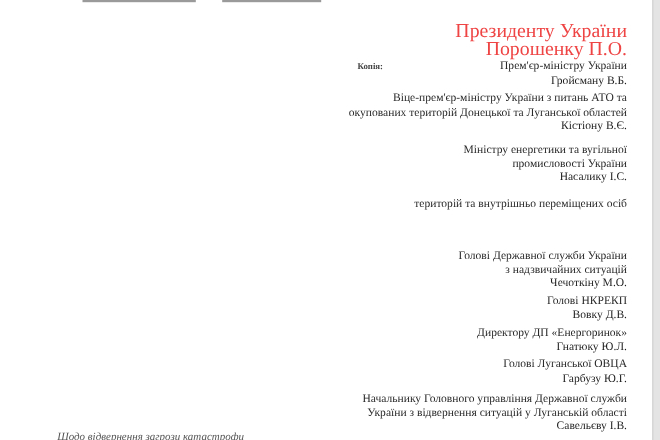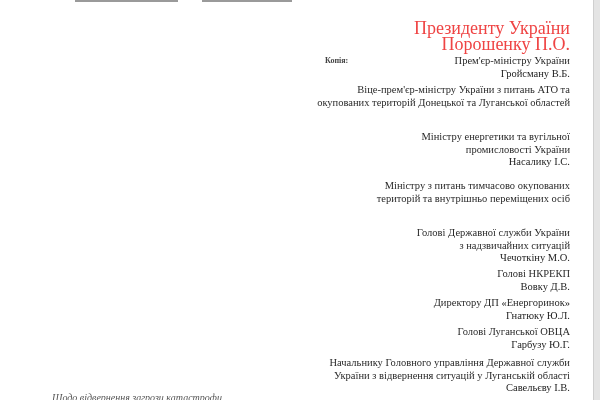--- a/index.html
+++ b/index.html
@@ -30,30 +30,30 @@
   <div class="copy-label">Копія:</div>
 
   <div class="block" style="top:55px;">
     <div>Прем'єр-міністру України</div>
     <div class="name">Гройсману В.Б.</div>
   </div>
 
   <div class="block" style="top:84px;margin-left:46px;">
     <div>Віце-прем'єр-міністру України з питань АТО та</div>
     <div>окупованих територій Донецької та Луганської областей</div>
+    <div class="name">Кістіону В.Є.</div>
   </div>
 
   <div class="block" style="top:131px;">
     <div>Міністру енергетики та вугільної</div>
     <div>промисловості України</div>
     <div class="name">Насалику І.С.</div>
   </div>
 
   <div class="block" style="top:180px;">
-    <div>Міністру з питань тимчасово окупованих</div>
     <div>територій та внутрішньо переміщених осіб</div>
   </div>
 
   <div class="block" style="top:227px;">
     <div>Голові Державної служби України</div>
     <div>з надзвичайних ситуацій</div>
     <div class="name">Чечоткіну М.О.</div>
   </div>
 
   <div class="block" style="top:268px;">

